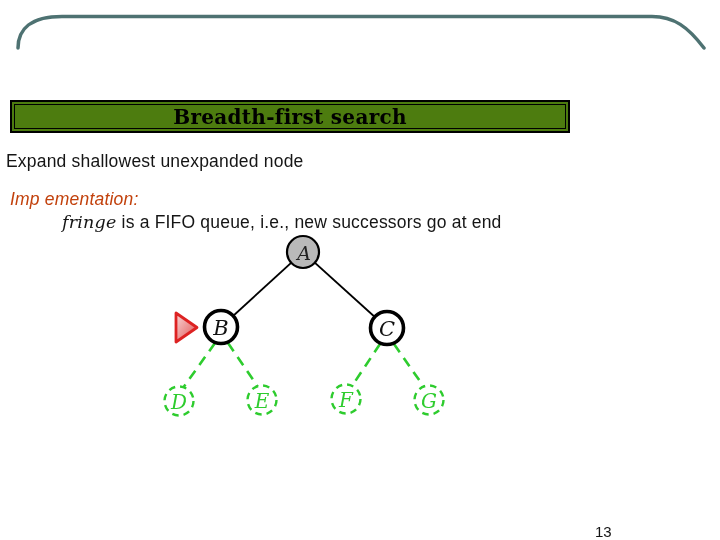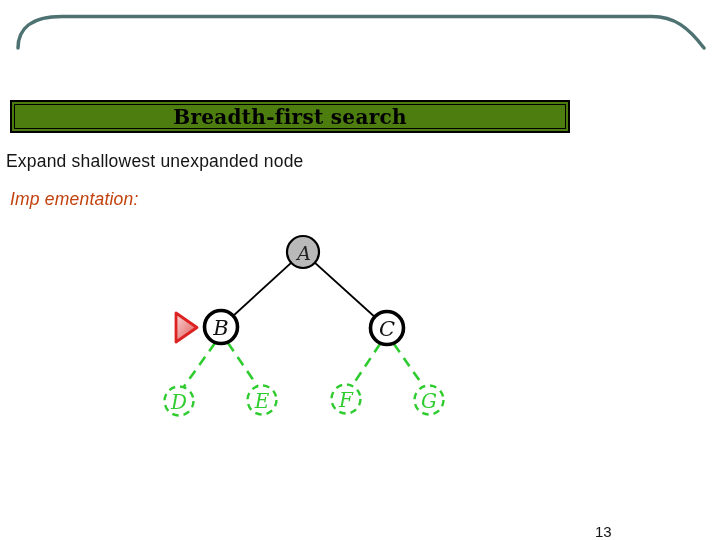--- a/index.html
+++ b/index.html
@@ -76,20 +76,23 @@
   <div class="titlebox">
     <div class="titlebox-inner">
       <span class="title-text">Breadth-first search</span>
     </div>
   </div>
 
   <div class="body-line line-expand">Expand shallowest unexpanded node</div>
 
   <div class="body-line line-impl">Imp ementation:</div>
 
+  <div class="body-line line-fringe">
+    <span class="fringe-word">fringe</span><span> is a FIFO queue, i.e., new successors go at end</span>
+  </div>
 
   <svg class="tree" width="720" height="540" viewBox="0 0 720 540">
     <defs>
       <linearGradient id="pointerGrad" x1="0" y1="0" x2="1" y2="1">
         <stop offset="0" stop-color="#f8d8d8"></stop>
         <stop offset="1" stop-color="#e05050"></stop>
       </linearGradient>
     </defs>
 
     <line x1="303" y1="252" x2="221" y2="327" stroke="#000" stroke-width="1.8"></line>

